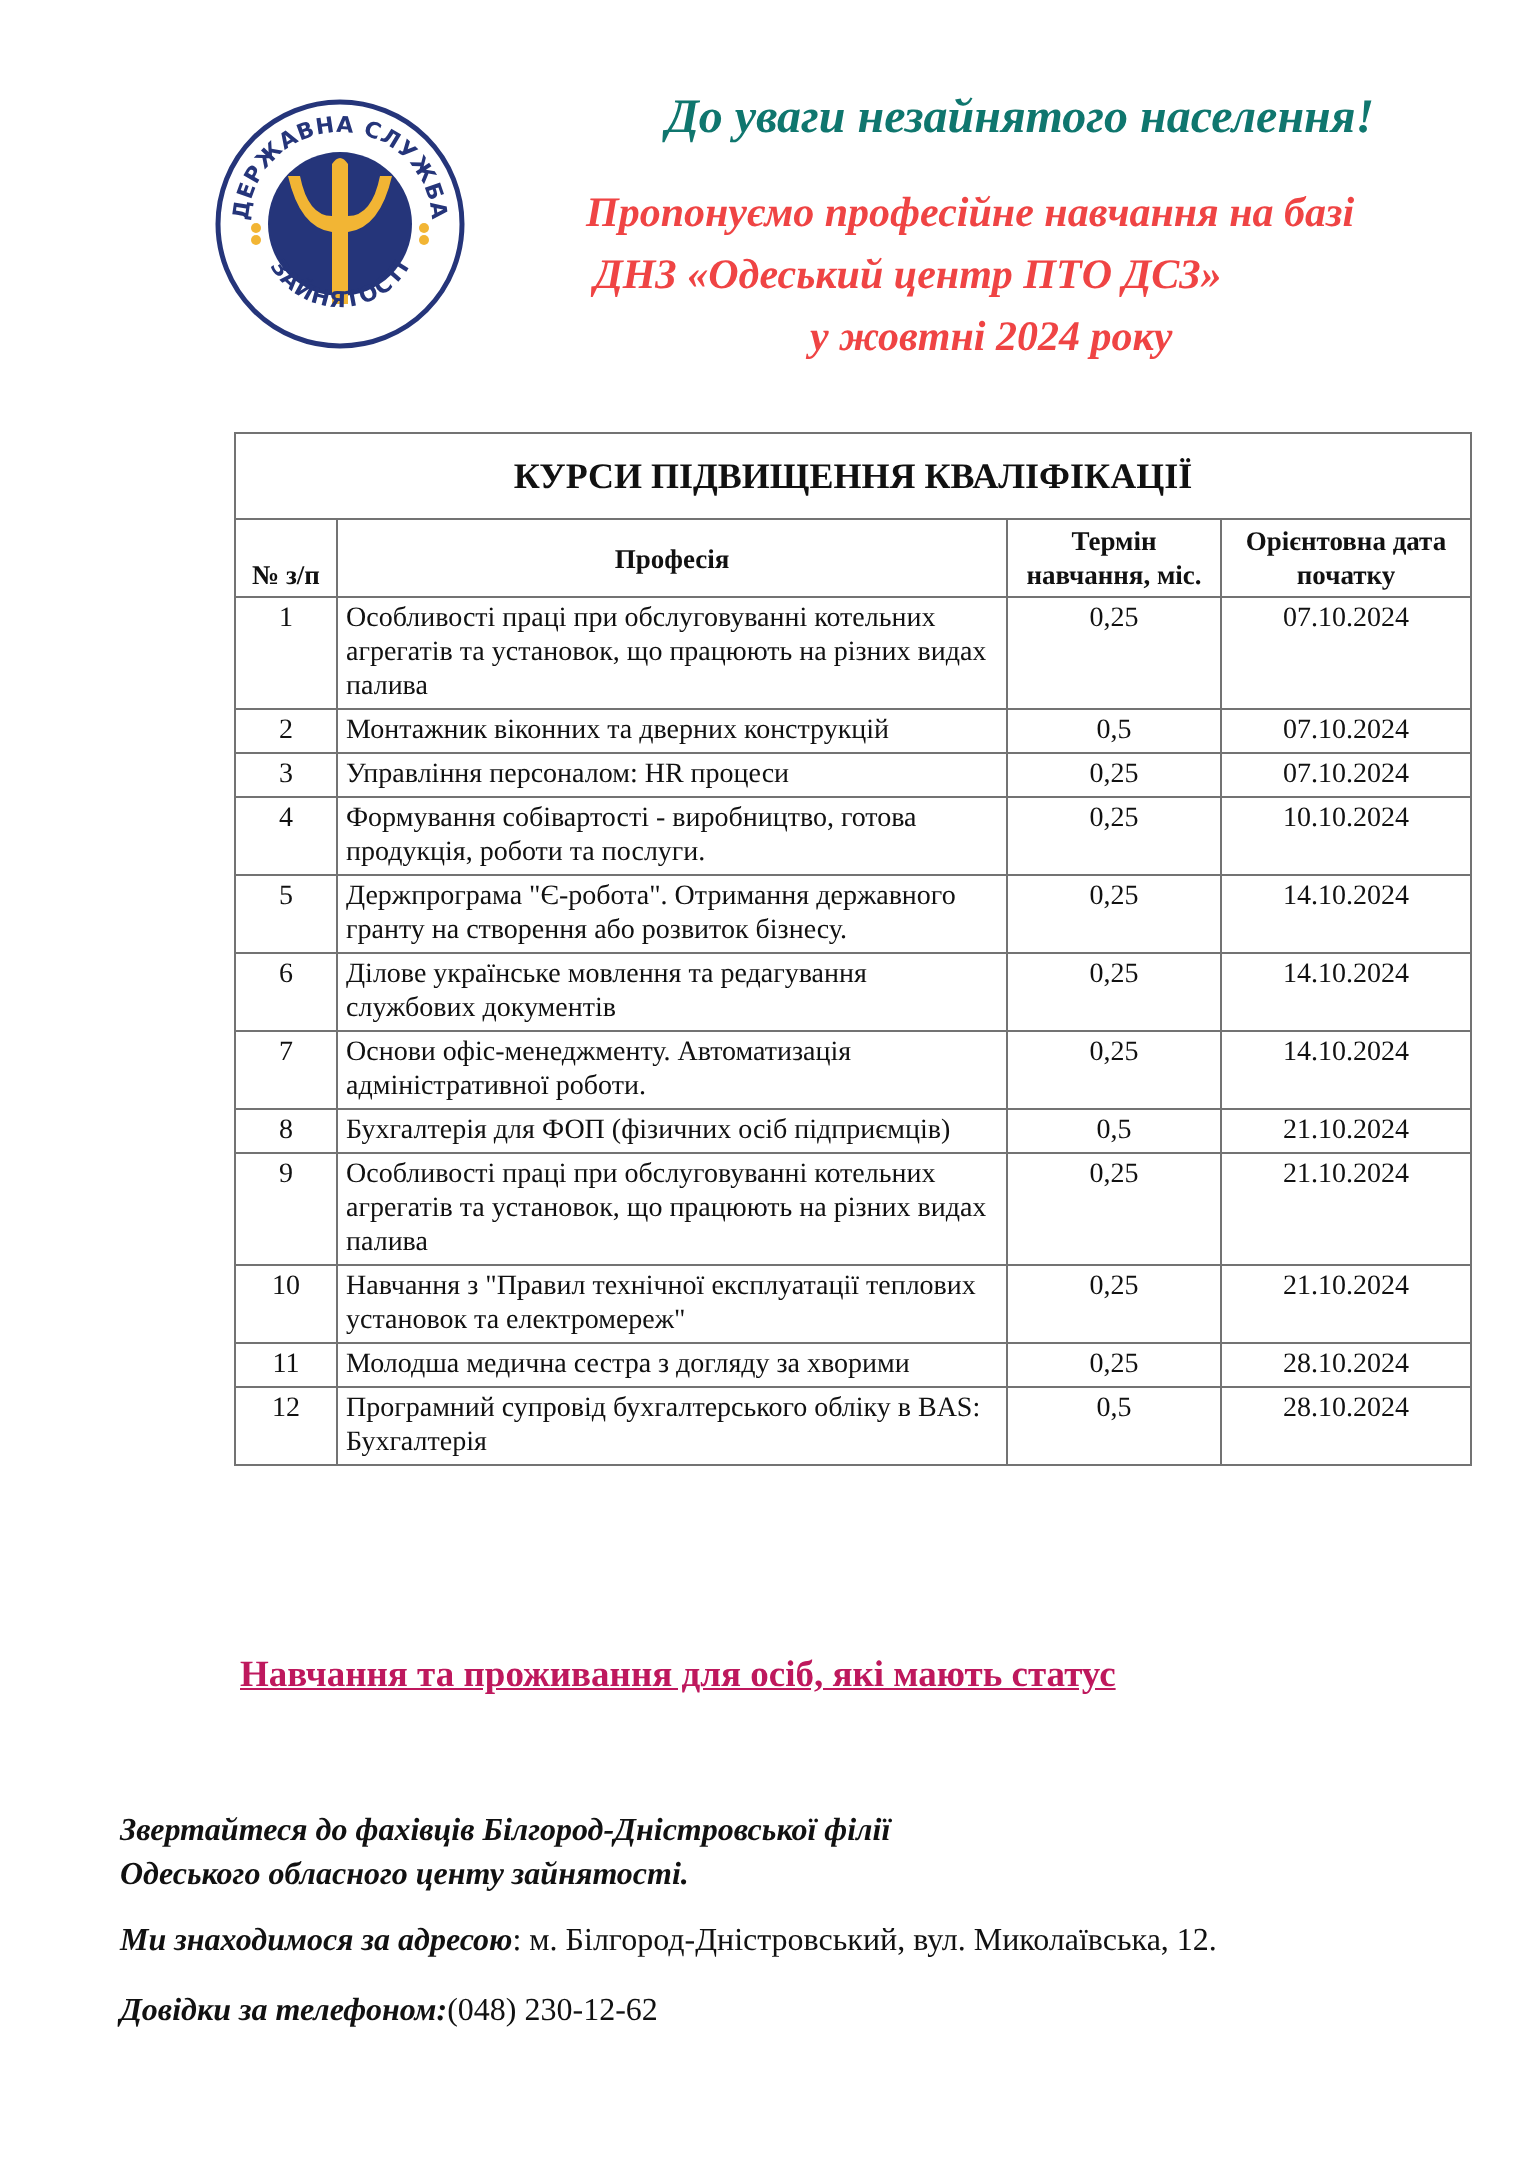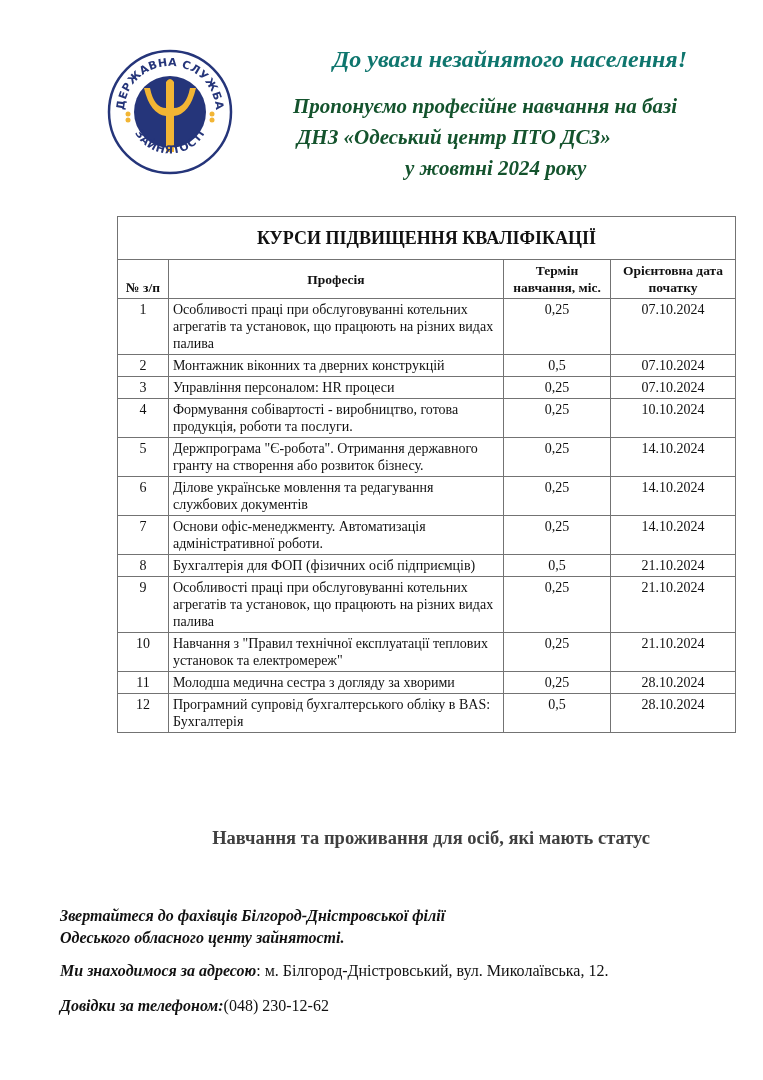--- a/index.html
+++ b/index.html
@@ -1,35 +1,35 @@
 <!DOCTYPE html>
 <html><head>
 <meta charset="utf-8">
 <style>
   html, body { margin: 0; padding: 0; background: #ffffff; }
   body { width: 763px; height: 1080px; position: relative; overflow: hidden; font-family: "Liberation Serif", serif; color: #111; }
   .logo { position: absolute; left: 106px; top: 48px; width: 128px; height: 128px; }
   .title { position: absolute; left: 300px; top: 46px; width: 420px; text-align: center; font-style: italic; font-weight: bold; font-size: 24px; color: #0f766e; }
-  .subtitle { position: absolute; font-style: italic; font-weight: bold; font-size: 21px; color: #14532d; white-space: nowrap; }
+  .subtitle { position: absolute; font-style: italic; font-weight: bold; font-size: 21px; color: #ef4444; white-space: nowrap; }
   .sub1 { left: 293px; top: 94px; }
   .sub2 { left: 297px; top: 125px; }
   .sub3 { left: 405px; top: 156px; }
   table.courses { position: absolute; left: 117px; top: 216px; width: 619px; border-collapse: collapse; font-size: 14px; line-height: 17px; }
   table.courses td, table.courses th { border: 1px solid #737373; vertical-align: top; padding: 2px 4px; }
   .caption-cell { text-align: center; font-weight: bold; font-size: 18px; height: 38px; vertical-align: middle !important; }
   th { font-weight: bold; font-size: 13.5px; text-align: center; }
   th.num-h { vertical-align: bottom !important; width: 42px; padding: 0 2px 4px 2px; }
   th.prof-h { vertical-align: middle !important; }
   th.term-h { width: 98px; }
   th.date-h { width: 116px; }
   td.num { text-align: center; }
   td.term { text-align: center; }
   td.date { text-align: center; }
   td.term.low, td.date.low { vertical-align: bottom; }
-  .notice { position: absolute; left: 120px; top: 826px; width: 530px; text-align: right; font-weight: bold; font-size: 18.5px; line-height: 25px; color: #404040; }
+  .notice { position: absolute; left: 120px; top: 826px; width: 530px; text-align: left; font-weight: bold; font-size: 18.5px; line-height: 25px; color: #be185d; text-decoration: underline; }
   .contact { position: absolute; left: 60px; width: 680px; font-size: 16px; }
   .c1 { top: 905px; font-style: italic; font-weight: bold; line-height: 22px; }
   .c2 { top: 962px; }
   .c3 { top: 997px; }
   .bi { font-style: italic; font-weight: bold; }
 </style>
 </head>
 <body>
 
 <div class="logo">

